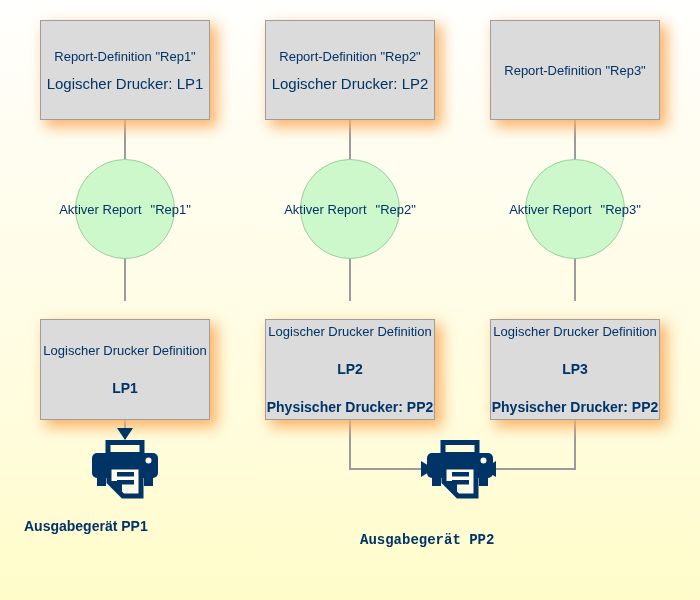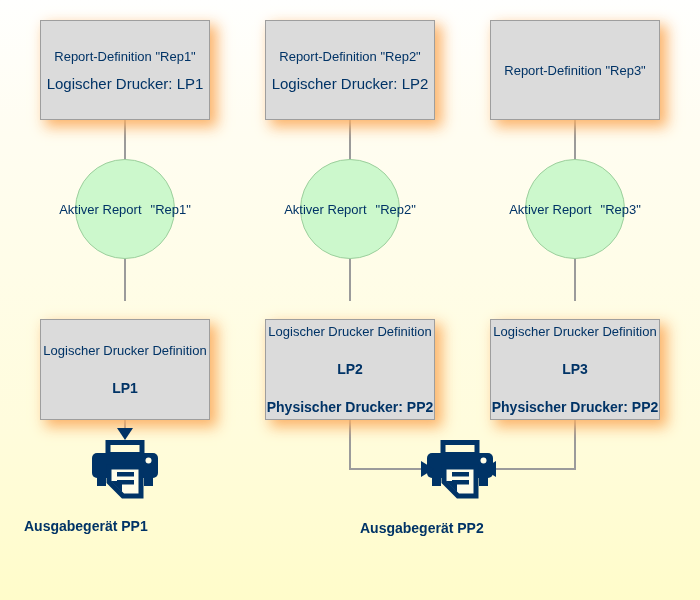--- a/index.html
+++ b/index.html
@@ -127,15 +127,15 @@
       <rect x="0" y="13" width="66" height="25" rx="5" fill="#003366"></rect>
       <rect x="5" y="36" width="9" height="10" fill="#003366"></rect>
       <rect x="52" y="36" width="9" height="10" fill="#003366"></rect>
       <path d="M17 27 H49 V56 H31 L17 42 Z" fill="#fffde9" stroke="#003366" stroke-width="5" stroke-linejoin="miter"></path>
       <path d="M19 41 L30 52 L30 41 Z" fill="#003366"></path>
       <rect x="25" y="32" width="17" height="4.5" fill="#003366"></rect>
       <rect x="25" y="40" width="17" height="4.5" fill="#003366"></rect>
       <circle cx="56.5" cy="20.5" r="3" fill="#fffde9"></circle>
     </svg>
   </div>
-  <div class="device-label" style="left:360px;top:520px;">Ausgabegerät PP2</div>
+  <div class="device-label" style="left:360px;top:532px;font-family:Liberation Mono, monospace;">Ausgabegerät PP2</div>
 
 </div>
 
 </body></html>

